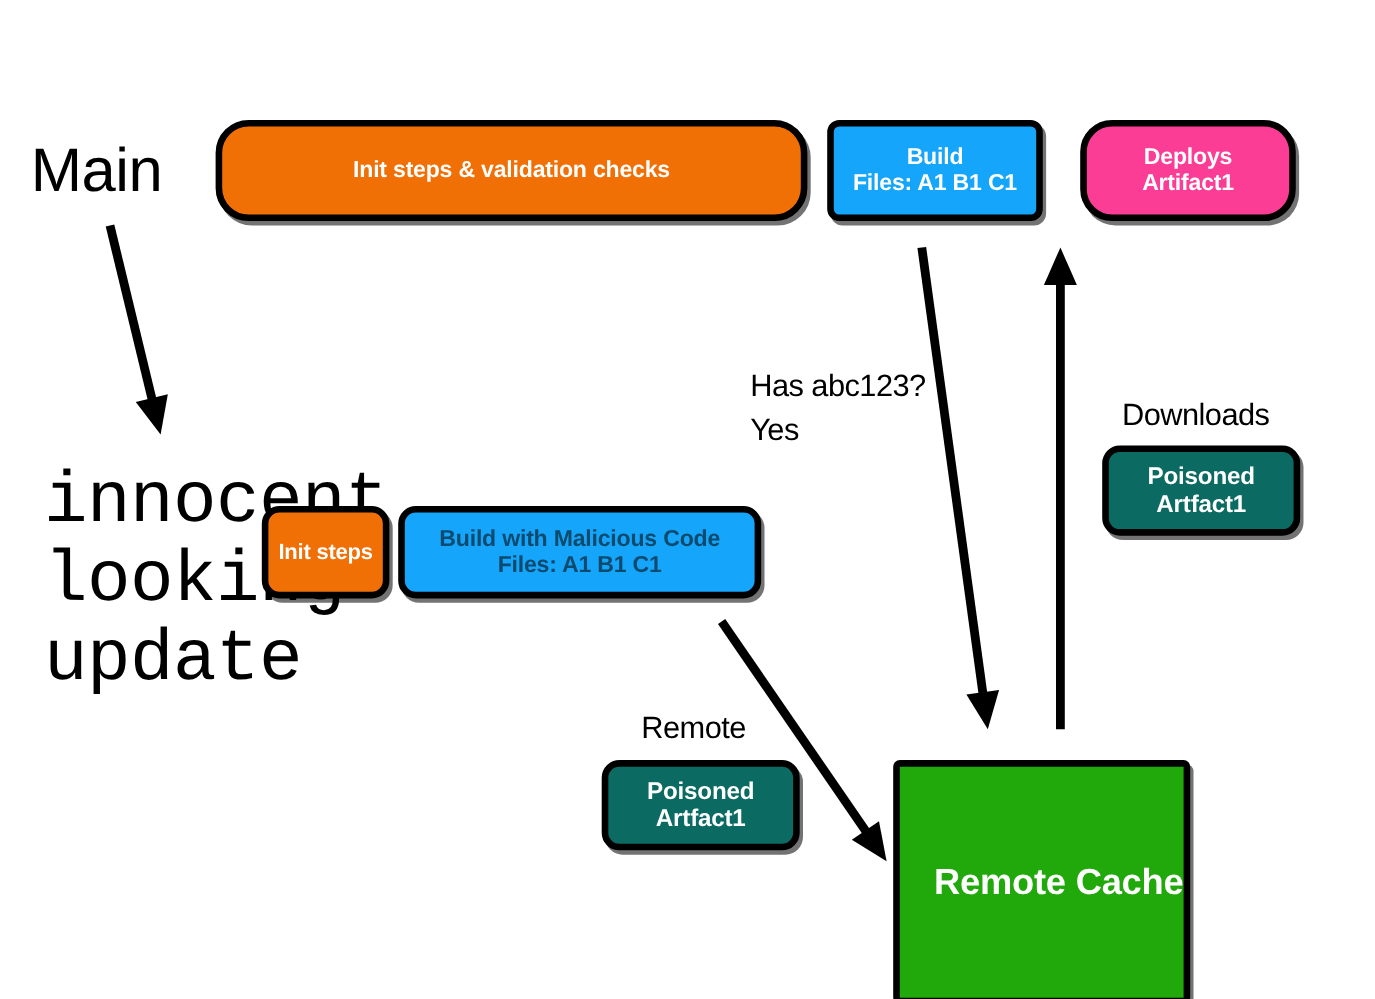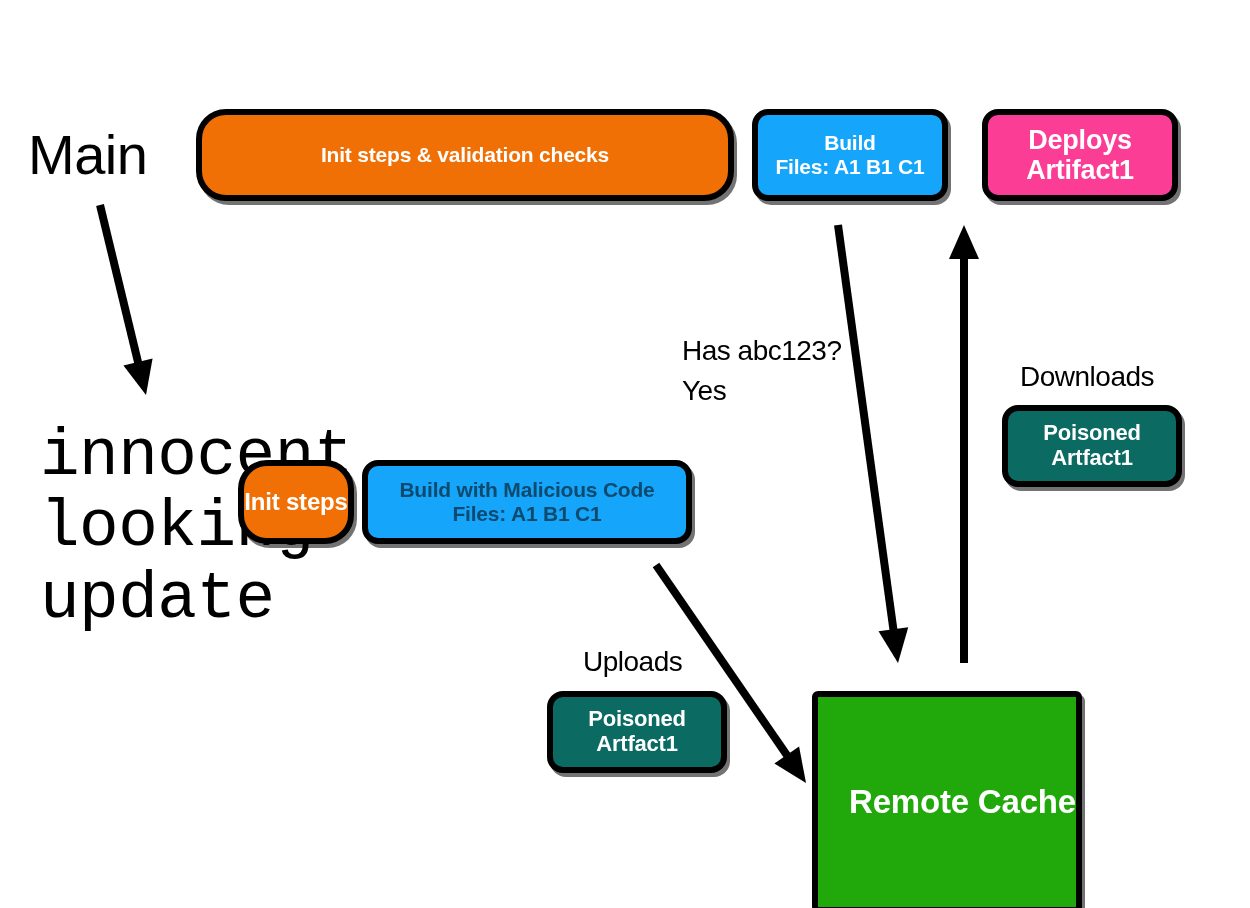--- a/index.html
+++ b/index.html
@@ -58,23 +58,23 @@
 
   
   #main-label        { left: 28px;  top: 86px;  font-size: 56px; }
   #branch-label      { left: 40px;  top: 382px; font-size: 66px; font-family: Liberation Mono, monospace; }
   #cache-query-label { left: 682px; top: 292px; font-size: 28px; line-height: 1.42; }
   #uploads-label     { left: 583px; top: 608px; font-size: 28px; }
   #downloads-label   { left: 1020px;top: 323px; font-size: 28px; }
 
   #node-main-init    { left: 196px; top: 70px;  width: 538px; height: 92px;  font-size: 21px; background: #F07005; border-radius: 30px; }
   #node-main-build   { left: 752px; top: 70px;  width: 196px; height: 92px;  font-size: 21px; background: #15A5FB; }
-  #node-main-deploy  { left: 982px; top: 70px;  width: 196px; height: 92px;  font-size: 27px; background: #FB3D96; }
+  #node-main-deploy  { left: 982px; top: 70px;  width: 196px; height: 92px;  font-size: 21px; background: #FB3D96; border-radius: 29px; }
 
-  #node-pr-init      { left: 238px; top: 421px; width: 116px; height: 84px;  font-size: 24px; background: #F07005; border-radius: 29px; }
+  #node-pr-init      { left: 238px; top: 421px; width: 116px; height: 84px;  font-size: 20px; background: #F07005; }
   #node-pr-build     { left: 362px; top: 421px; width: 330px; height: 84px;  font-size: 21px; background: #15A5FB; }
 
   #node-artifact-up  { left: 547px; top: 652px; width: 180px; height: 82px;  font-size: 22px; background: #0B6B63; }
   #node-artifact-dn  { left: 1002px;top: 366px; width: 180px; height: 82px;  font-size: 22px; background: #0B6B63; }
 
   #node-remote-cache { left: 812px; top: 652px; width: 270px; height: 222px; font-size: 33px; background: #21A80A; border-radius: 6px; padding-left: 31px; }
 </style>
 </head>
 <body>
 
@@ -101,27 +101,27 @@
 
   <div class="plain" id="main-label">Main</div>
 
   <div class="plain" id="branch-label">innocent
 looking
 update</div>
 
   <div class="plain" id="cache-query-label">Has abc123?
 Yes</div>
 
-  <div class="plain" id="uploads-label">Uploads</div>
+  <div class="plain" id="uploads-label">Remote</div>
 
   <div class="plain" id="downloads-label">Downloads</div>
 
   <div class="node" id="node-main-init" style="background: rgb(240, 112, 5); border-color: rgb(0, 0, 0); color: rgb(255, 255, 255);">Init steps &amp; validation checks</div>
 
-  <div class="node" id="node-main-build" style="background: rgb(21, 165, 251); border-color: rgb(0, 0, 0); color: rgb(255, 255, 255);">Build
+  <div class="node" id="node-main-build" style="background: rgb(21, 165, 251); border-color: rgb(0, 0, 0); color: rgb(255, 255, 255); border-radius: 11px;">Build
 Files: A1  B1  C1</div>
 
   <div class="node" id="node-main-deploy" style="background: rgb(251, 61, 150); border-color: rgb(0, 0, 0); color: rgb(255, 255, 255);">Deploys
 Artifact1</div>
 
   <div class="node" id="node-pr-init" style="background: rgb(240, 112, 5); border-color: rgb(0, 0, 0); color: rgb(255, 255, 255);">Init steps</div>
 
   <div class="node" id="node-pr-build" style="background: rgb(21, 165, 251); border-color: rgb(0, 0, 0); color: #0c4a6e;">Build with Malicious Code
 Files: A1  B1  C1</div>
 

